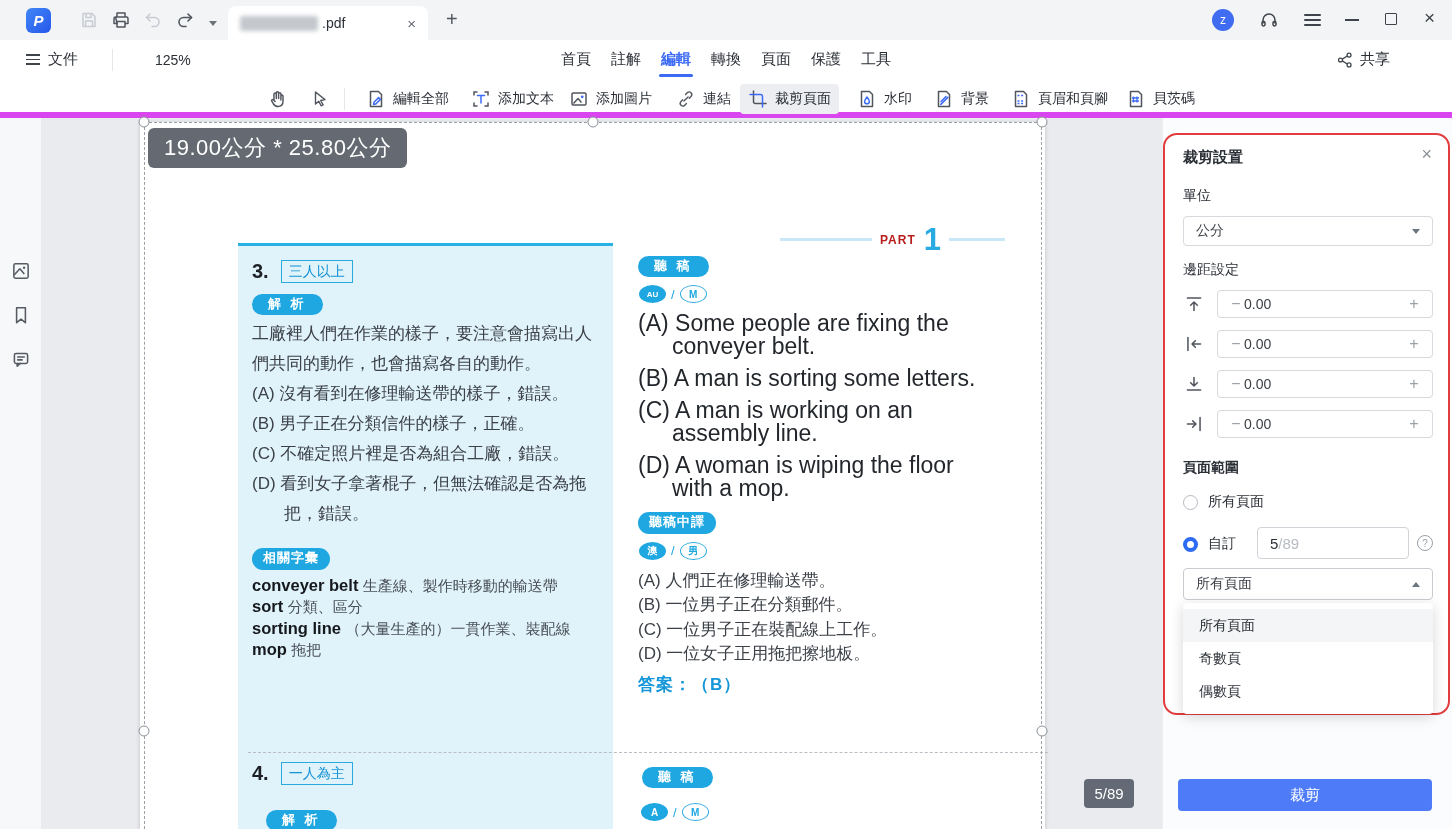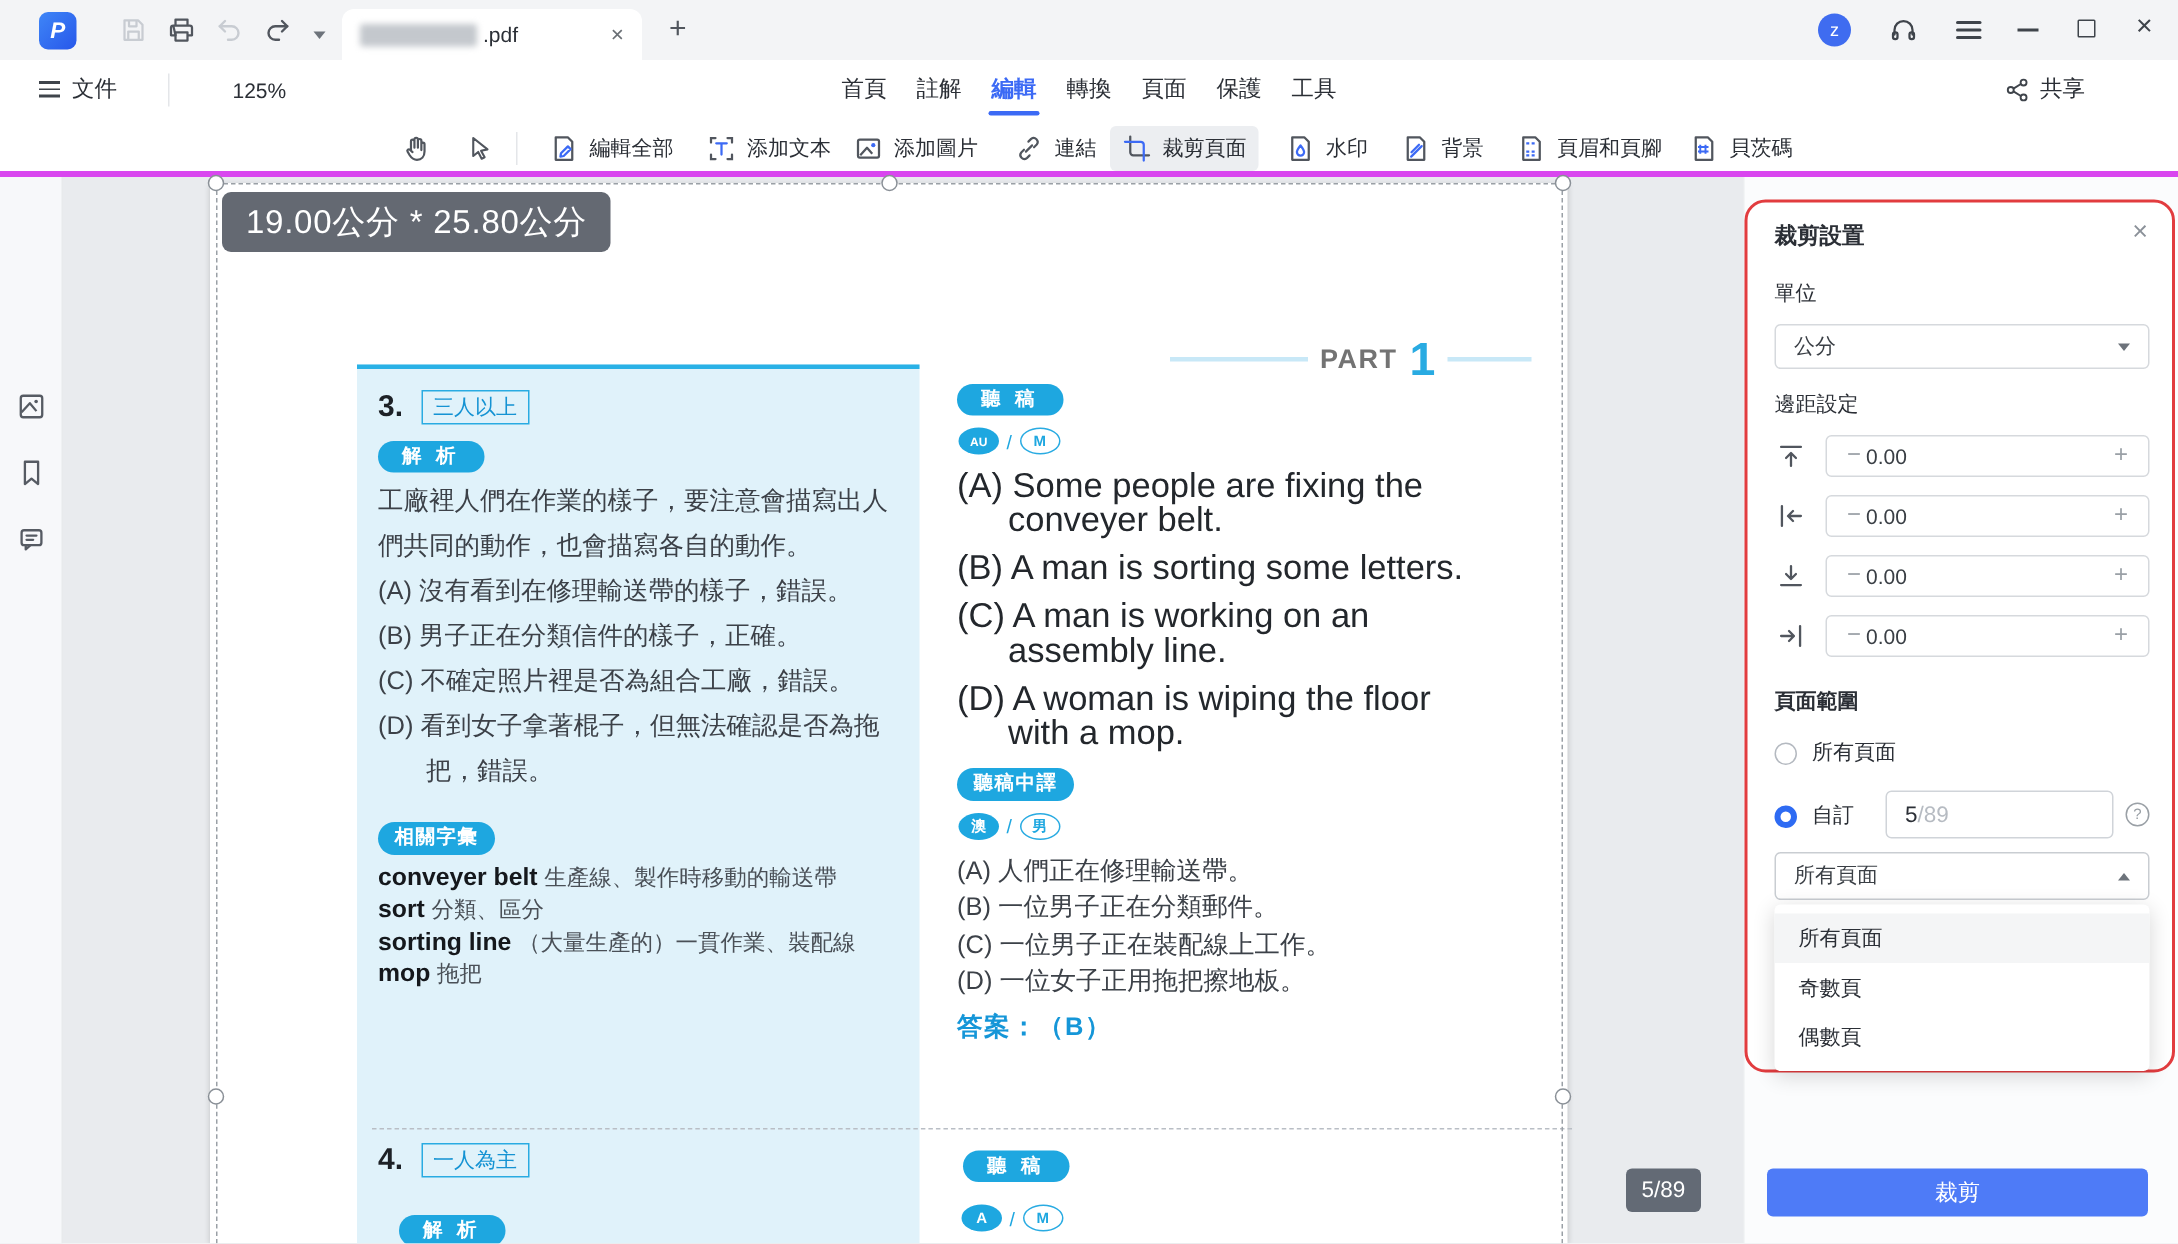--- a/index.html
+++ b/index.html
@@ -34,40 +34,40 @@
   .minibars span { display:block; width:14px; height:1.8px; background:#3f444b; margin:2.6px 0; }
   .vdiv { position:absolute; top:9px; width:1px; height:22px; background:#e4e6e9; }
   .zoomlvl { position:absolute; left:155px; top:12px; font-size:14px; color:#2b2f36; }
   .caret { display:inline-block; width:0; height:0; border-left:4px solid transparent; border-right:4px solid transparent; border-top:5px solid #6d737b; }
   .menutab { position:absolute; top:10px; font-size:15px; color:#2b2f36; }
   .menutab.active { color:#3c6af5; font-weight:700; }
   .menutab.active::after { content:""; position:absolute; left:-2px; right:-2px; bottom:-8px; height:3px; background:#3c6af5; border-radius:2px; }
   .shares { position:absolute; top:10px; display:flex; align-items:center; gap:6px; font-size:15px; color:#2b2f36; }
 
   
-  .toolrow { position:absolute; top:80px; left:0; width:1452px; height:38px; background:#fff; border-bottom:4px solid #d946ef; }
+  .toolrow { position:absolute; top:80px; left:0; width:1452px; height:38px; background:#fff; border-bottom:6px solid #d946ef; }
   .tool { position:absolute; top:4px; height:30px; display:flex; align-items:center; gap:7px; font-size:14px; color:#2b2f36; padding:0 8px; border-radius:4px; }
   .tool.active { background:#eceef1; }
 
   
   .sidebar { position:absolute; top:118px; left:0; width:42px; height:711px; background:#f7f8fa; border-right:1px solid #e8eaec; }
   .sb-ic { position:absolute; left:10px; width:22px; height:22px; }
 
   
   .rightarea { position:absolute; top:118px; left:1162px; width:290px; height:711px; background:#fbfcfd; border-left:1px solid #eceef0; }
   .page { position:absolute; left:140px; top:122px; width:905px; height:707px; background:#fff; box-shadow:0 1px 4px rgba(0,0,0,.18); }
   .croprect { position:absolute; left:144px; top:122px; width:898px; height:707px; border:1px dashed #9aa0a6; border-bottom:none; pointer-events:none; }
   .handle { position:absolute; width:11px; height:11px; background:#fff; border:1.5px solid #8a9097; border-radius:50%; transform:translate(-50%,-50%); }
   .dimbadge { position:absolute; left:148px; top:128px; padding:5px 16px; background:rgba(88,94,103,.93); border-radius:6px;
               color:#fff; font-size:22px; letter-spacing:.5px; }
 
   
   .part-row { position:absolute; left:640px; top:102px; width:268px; display:flex; align-items:center; gap:8px; }
   .part-line { height:3px; background:#c8e8f7; }
-  .part-word { font-size:18px; font-weight:700; color:#737373; letter-spacing:1px; }
+  .part-word { font-size:12px; font-weight:700; color:#b91c1c; letter-spacing:1px; }
   .part-num { font-size:31px; font-weight:700; color:#29abe2; line-height:1; }
 
   .bluecol { position:absolute; left:98px; top:121px; width:375px; height:586px; background:#e0f2fa; border-top:3px solid #29b1e6; padding:14px 11px 0 14px; }
   .qrow { display:flex; align-items:center; gap:12px; margin-bottom:11px; }
   .qnum { font-size:20px; font-weight:700; color:#1d2126; }
   .qtag { border:1px solid #29abe2; color:#1593d3; font-size:14px; padding:0 7px 1px; line-height:20px; }
   .pill { display:inline-block; background:#1ea7e0; color:#fff; font-size:13px; font-weight:700; letter-spacing:3px;
           padding:2px 16px 3px; border-radius:12px; line-height:1.25; }
   .pill.tight { letter-spacing:1px; padding:2px 11px 3px; }
   .cn-body { font-size:17px; color:#3c4148; line-height:30px; margin-top:4px; }

